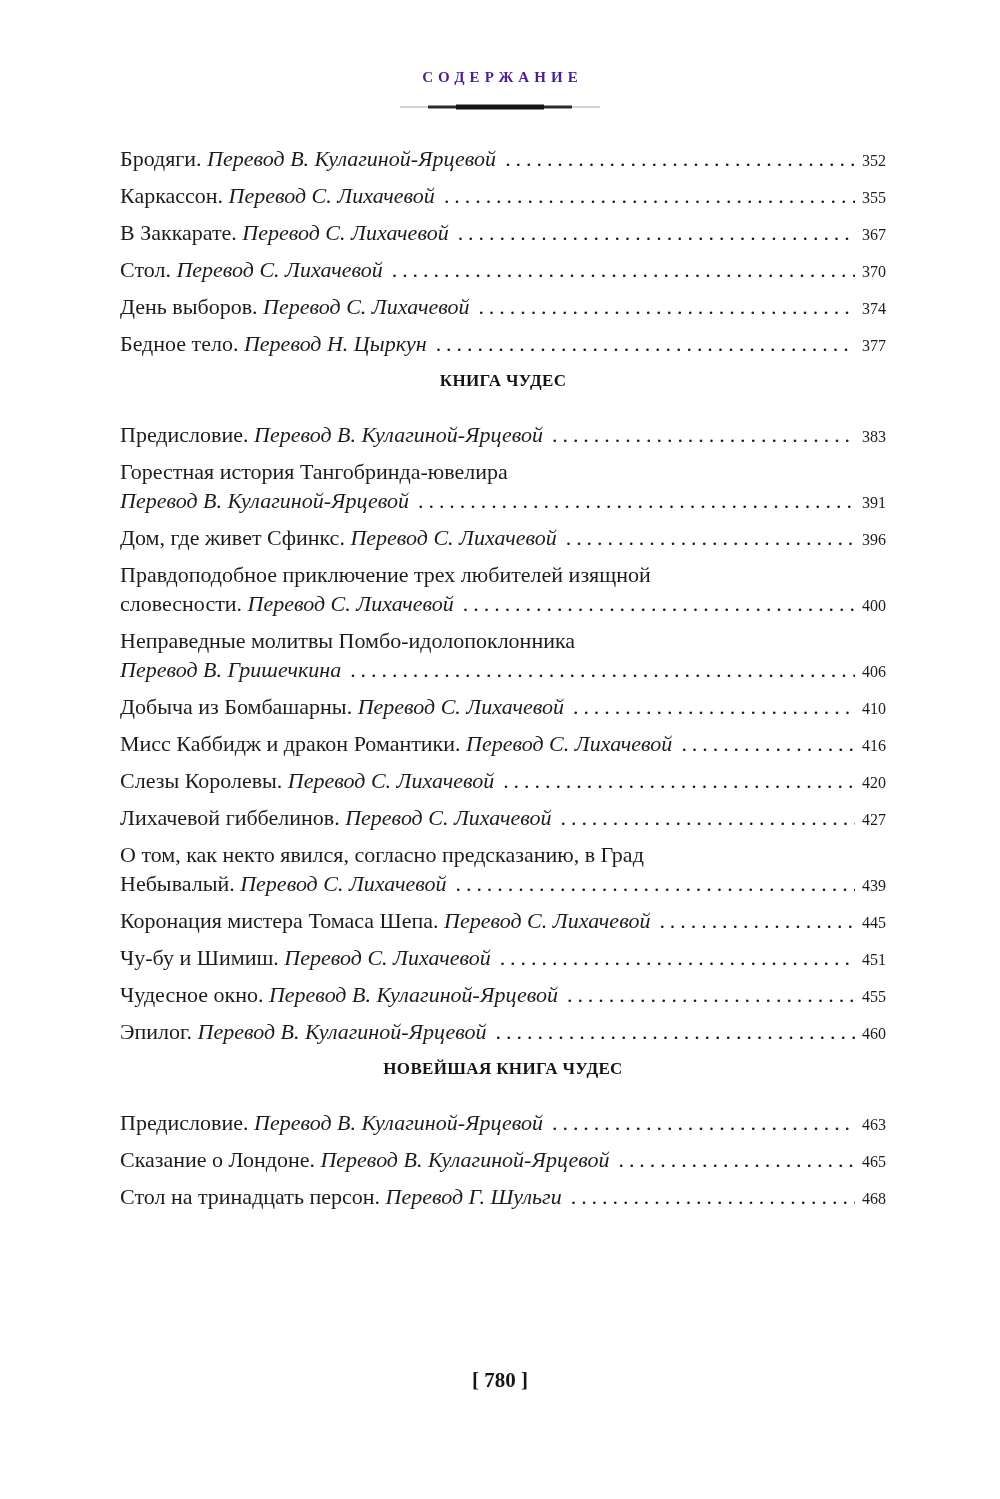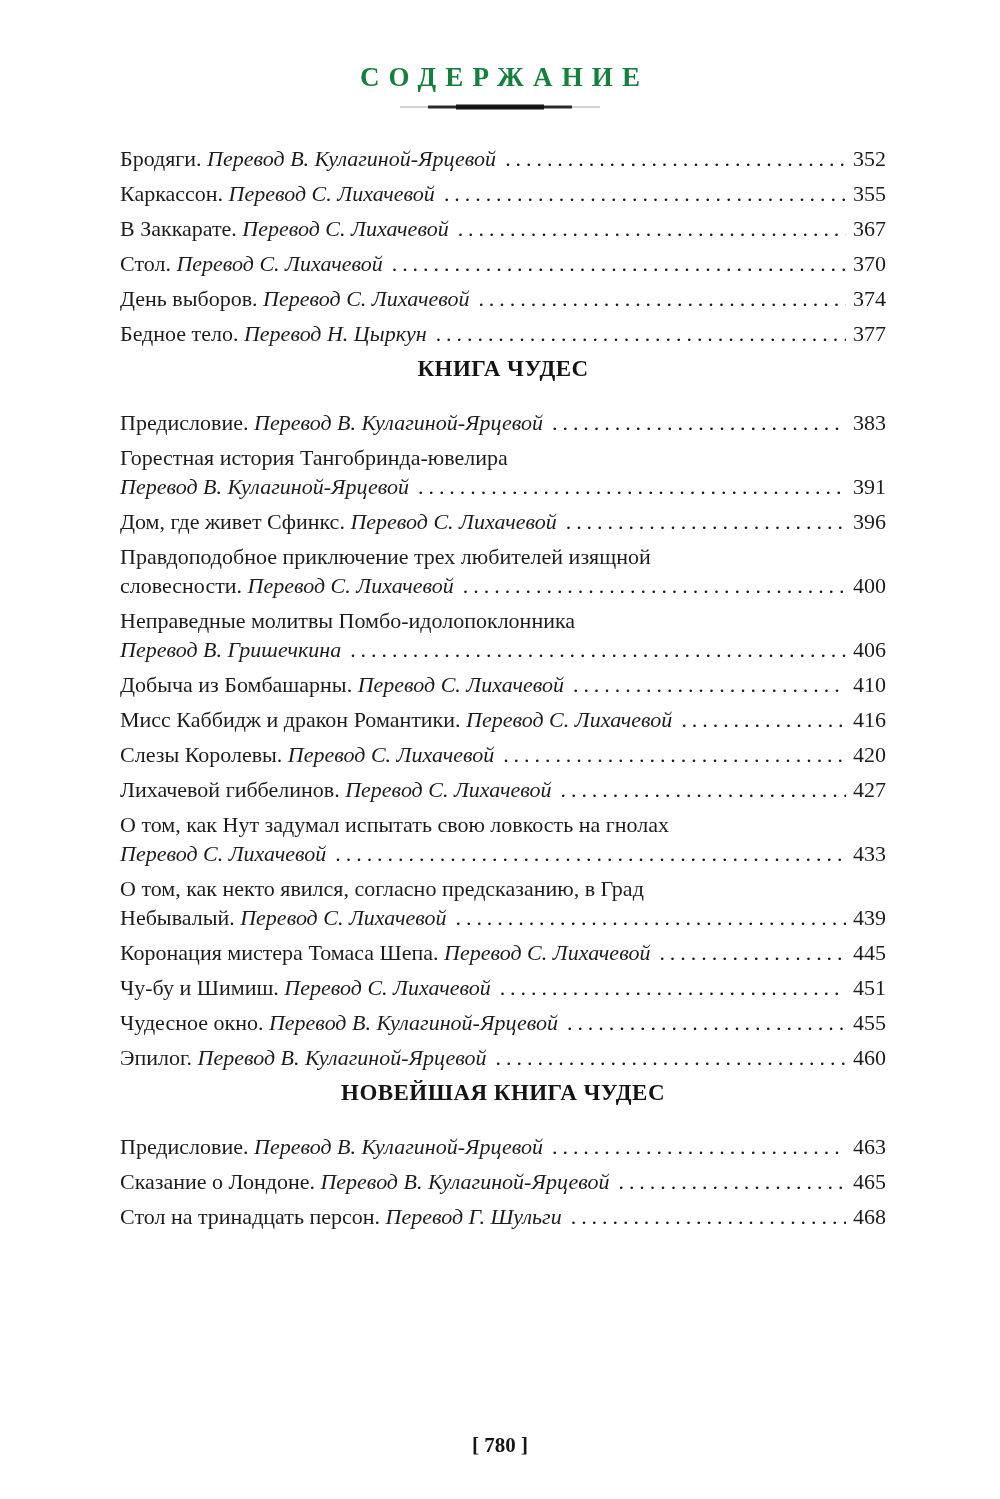--- a/index.html
+++ b/index.html
@@ -11,26 +11,26 @@
     overflow: hidden;
   }
   .page {
     position: relative;
     width: 1000px; height: 1499px;
     box-sizing: border-box;
     padding-top: 64px;
   }
   .page-title {
     text-align: center;
-    font-size: 27px;
+    font-size: 15px;
     line-height: 26px;
     font-weight: bold;
     letter-spacing: 0.34em;
     padding-left: 0.34em; 
-    color: #15803d;
+    color: #4c1d95;
   }
   .rule {
     position: relative;
     width: 200px; height: 7px;
     margin: 13px auto 0 auto;
   }
   .rule .r-thin, .rule .r-mid, .rule .r-thick {
     position: absolute; top: 50%; left: 50%;
     transform: translate(-50%, -50%);
   }
@@ -38,21 +38,21 @@
   .rule .r-mid   { width: 144px; height: 3px; background: #2b2b2b; }
   .rule .r-thick { width: 88px;  height: 5px; background: #141414; }
 
   .toc {
     margin: 34px auto 0 120px;
     width: 766px;
   }
   .section-heading {
     text-align: center;
     font-weight: bold;
-    font-size: 23px;
+    font-size: 17px;
     line-height: 30px;
     letter-spacing: 0.02em;
     color: #141414;
     margin-bottom: 24px;
   }
   .entry {
     margin-bottom: 6px;
   }
   .row {
     display: flex;
@@ -73,25 +73,25 @@
     color: #1c1c1c;
   }
   .leader::after {
     content: "..........................................................................................................................................";
     letter-spacing: 0.225em;
     font-size: 22px;
   }
   .page-num {
     flex: 0 0 auto;
     text-align: right;
-    font-size: 22px;
+    font-size: 16px;
   }
   .footer {
     position: absolute;
-    top: 1433px; left: 0;
+    top: 1368px; left: 0;
     width: 100%;
     text-align: center;
     font-weight: bold;
     font-size: 21px;
     color: #161616;
   }
 </style>
 </head>
 <body>
 
@@ -229,32 +229,20 @@
           </div>
           <div class="entry">
             <div class="row">
     <span class="label"><span class="t-roman">Лихачевой гиббелинов. </span><span class="t-italic">Перевод С. Лихачевой</span></span>
     <span class="leader"></span>
     <span class="page-num">427</span>
   </div>
           </div>
           <div class="entry">
             <div class="row">
-    <span class="label"><span class="t-roman">О том, как Нут задумал испытать свою ловкость на гнолах</span><span class="t-italic"></span></span>
-    
-    
-  </div>
-            <div class="row">
-    <span class="label"><span class="t-roman"></span><span class="t-italic">Перевод С. Лихачевой</span></span>
-    <span class="leader"></span>
-    <span class="page-num">433</span>
-  </div>
-          </div>
-          <div class="entry">
-            <div class="row">
     <span class="label"><span class="t-roman">О том, как некто явился, согласно предсказанию, в Град</span><span class="t-italic"></span></span>
     
     
   </div>
             <div class="row">
     <span class="label"><span class="t-roman">Небывалый. </span><span class="t-italic">Перевод С. Лихачевой</span></span>
     <span class="leader"></span>
     <span class="page-num">439</span>
   </div>
           </div>

